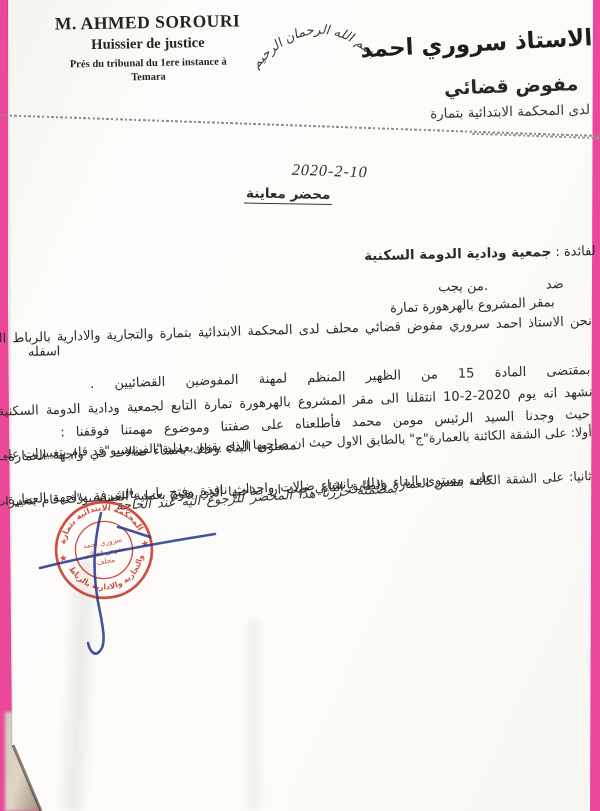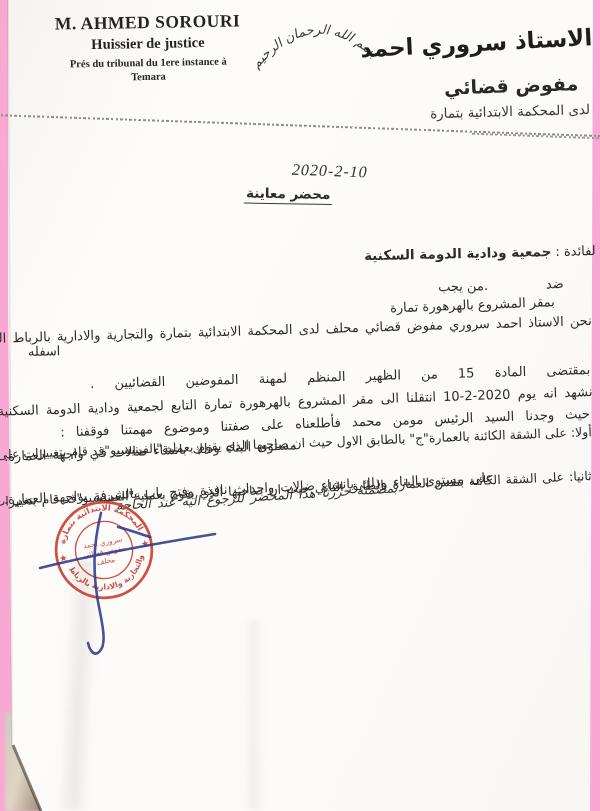--- a/index.html
+++ b/index.html
@@ -1,17 +1,17 @@
 <!DOCTYPE html>
 <html><head>
 <meta charset="utf-8">
 <style>
   html,body{margin:0;padding:0;width:600px;height:811px;overflow:hidden;
     font-family:"DejaVu Sans",sans-serif;}
-  .stage{position:relative;width:600px;height:811px;background:#f9a8d4;}
+  .stage{position:relative;width:600px;height:811px;background:#ec4899;}
   
   .corner-shade{position:absolute;left:5px;top:712px;width:75px;height:99px;
     background:linear-gradient(105deg,#cfcac2 0%,#e0d5c3 30%,#9c8c79 62%,#4a4036 88%,#332c24 100%);
     filter:blur(1.5px);}
   .paper{position:absolute;inset:0;
     background:linear-gradient(115deg,#f5f3ee 0%,#fdfcfa 22%,#fcfbf8 60%,#f8f6f2 100%);
     clip-path:polygon(8px 0%,593px 0%,590px 100%,41px 100%,12px 744px,8px 300px);}
   .crease{position:absolute;left:62px;top:560px;width:34px;height:250px;
     background:linear-gradient(to right,rgba(0,0,0,0) 0%,rgba(120,108,90,.12) 50%,rgba(0,0,0,0) 100%);
     filter:blur(2px);transform:rotate(3deg);}

